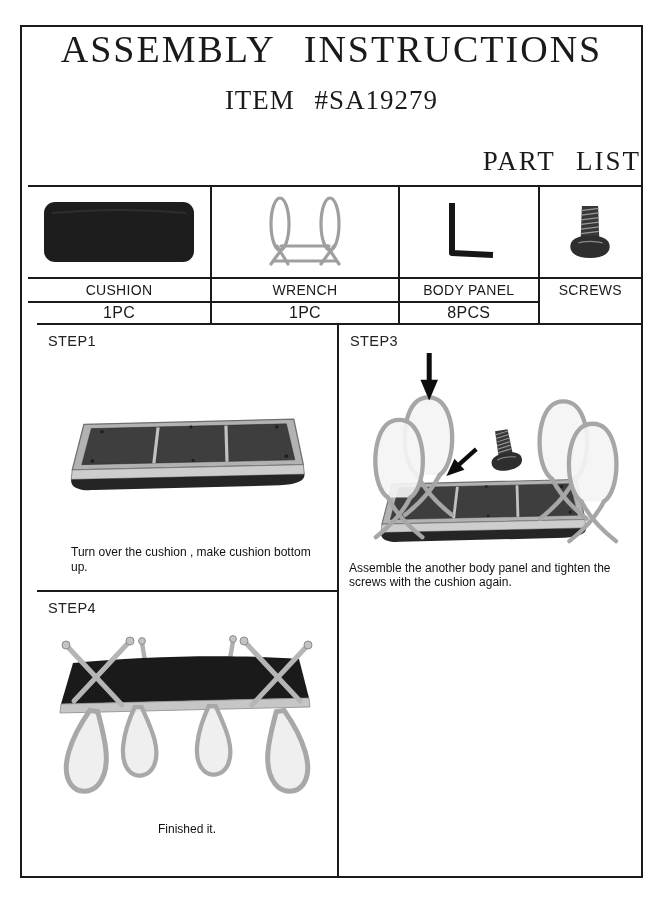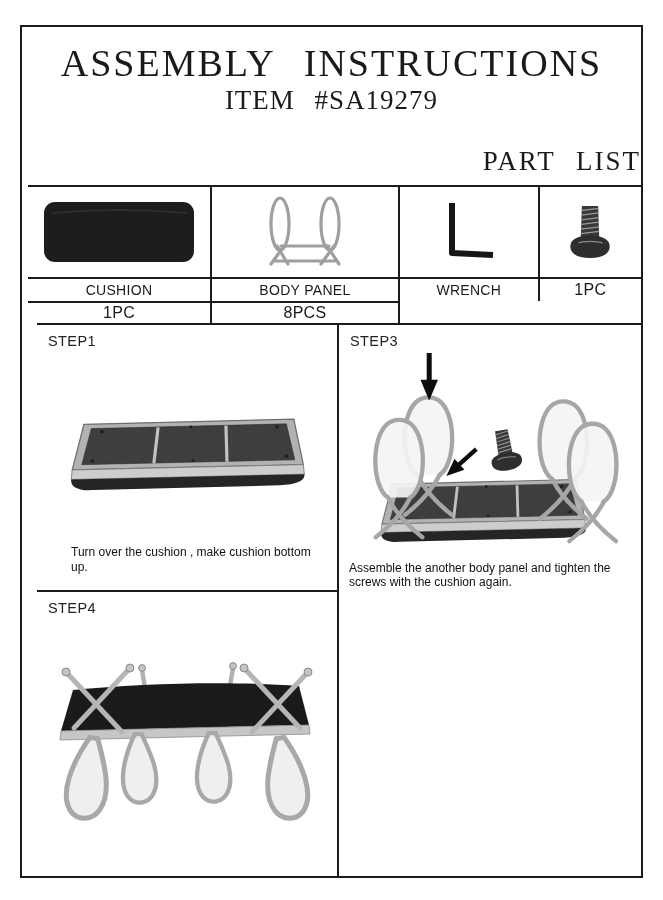--- a/index.html
+++ b/index.html
@@ -3,23 +3,23 @@
 <meta charset="utf-8">
 <style>
   html,body{margin:0;padding:0;background:#ffffff;}
   body{width:663px;height:900px;overflow:hidden;position:relative;
        font-family:"Liberation Sans",sans-serif;color:#1a1a1a;}
   .sheet{position:absolute;left:20px;top:25px;width:623px;height:853px;
          border:2px solid #1a1a1a;box-sizing:border-box;background:#fff;}
 
   
   .hdr{height:158px;text-align:center;overflow:hidden;}
-  .title{margin-top:14px;font-family:"Liberation Serif",serif;font-size:38px;
+  .title{margin-top:0;font-family:"Liberation Serif",serif;font-size:38px;
          letter-spacing:2px;word-spacing:18px;white-space:nowrap;}
-  .item{margin-top:0;font-family:"Liberation Serif",serif;font-size:27px;
+  .item{margin-top:14px;font-family:"Liberation Serif",serif;font-size:27px;
         letter-spacing:1px;word-spacing:12px;}
   .plist{margin-top:30px;font-family:"Liberation Serif",serif;font-size:27px;
          letter-spacing:2px;word-spacing:12px;text-align:right;}
 
   
   .parts{display:grid;grid-template-columns:187fr 191fr 142fr 103fr;
          grid-template-rows:92px 24px 22px;padding-left:6px;}
   .parts>div{border-top:2px solid #1a1a1a;border-right:2px solid #1a1a1a;
              box-sizing:border-box;display:flex;align-items:center;justify-content:center;}
   .parts>div:nth-child(4n){border-right:none;}
@@ -129,22 +129,23 @@
         <path d="M13,3 L13,53 L54,55" stroke="#161616" stroke-width="6" stroke-linejoin="round" stroke-linecap="butt"></path>
       </svg>
     </div>
     <div>
       <svg width="44" height="58" viewBox="0 0 38 49">
         <use href="#g-screw"></use>
       </svg>
     </div>
 
     <div class="pname">CUSHION</div>
+    <div class="pname">WRENCH</div>
     <div class="pname">BODY PANEL</div>
-    <div class="pname">WRENCH</div>
+    <div class="pname">SCREWS</div>
 
     <div class="pqty">1PC</div>
     <div class="pqty">1PC</div>
     <div class="pqty">8PCS</div>
   </div>
 
   <div class="steps">
 
     <section>
       <div class="slabel">STEP1</div>
@@ -197,16 +198,17 @@
               <line x1="88" y1="20" x2="32" y2="80"></line>
             <line x1="266" y1="24" x2="210" y2="84"></line>
               <line x1="202" y1="20" x2="258" y2="80"></line>
           </g>
           <circle cx="24" cy="24" r="4" fill="#c3c3c3" stroke="#8c8c8c"></circle>
           <circle cx="88" cy="20" r="4" fill="#c3c3c3" stroke="#8c8c8c"></circle>
           <circle cx="266" cy="24" r="4" fill="#c3c3c3" stroke="#8c8c8c"></circle>
           <circle cx="202" cy="20" r="4" fill="#c3c3c3" stroke="#8c8c8c"></circle>
         </svg>
       </div>
+      <p class="scap cap4">Finished it.</p>
     </section>
 
   </div>
 </div>
 
 </body></html>

